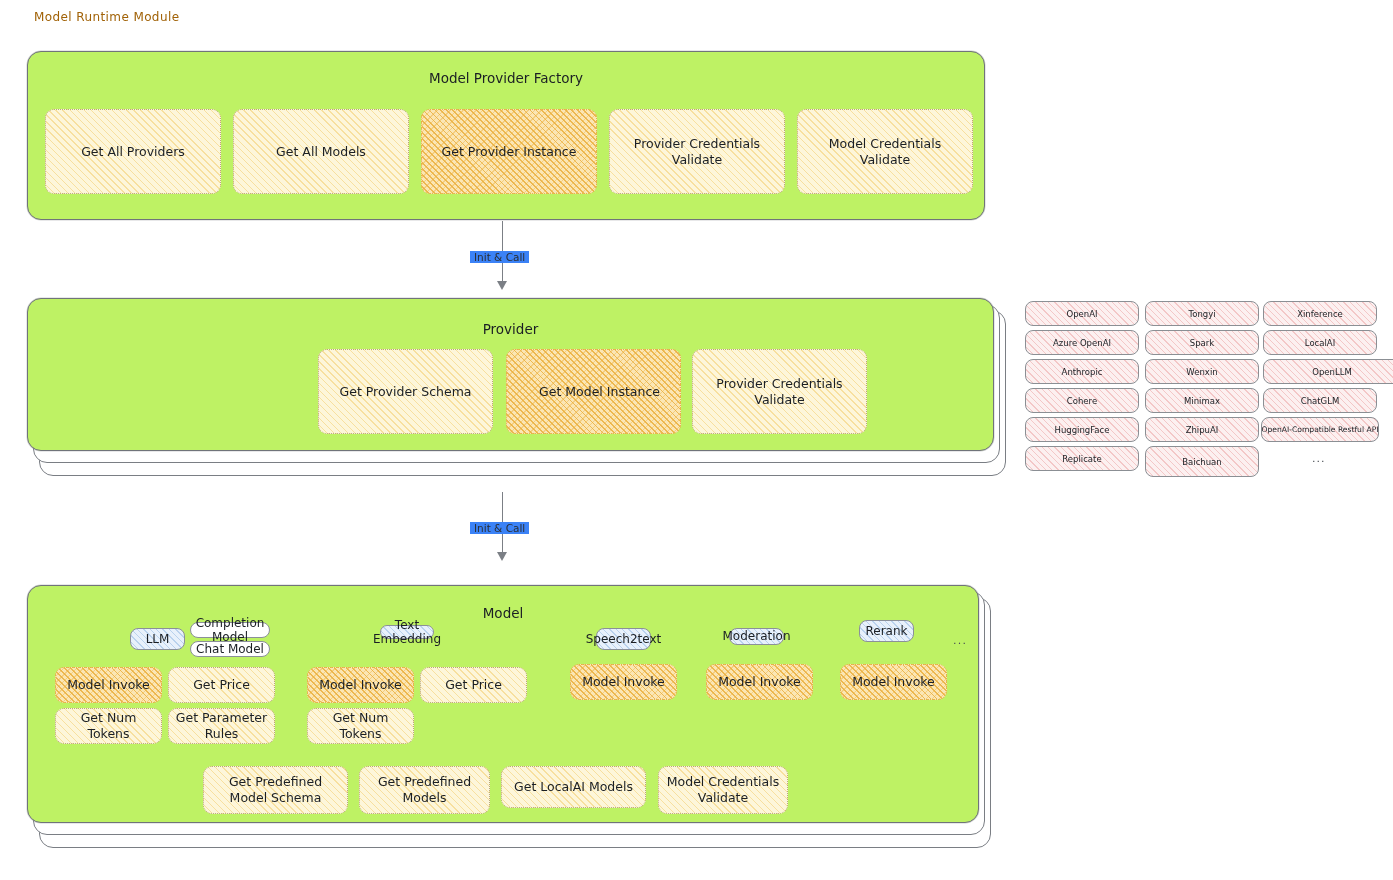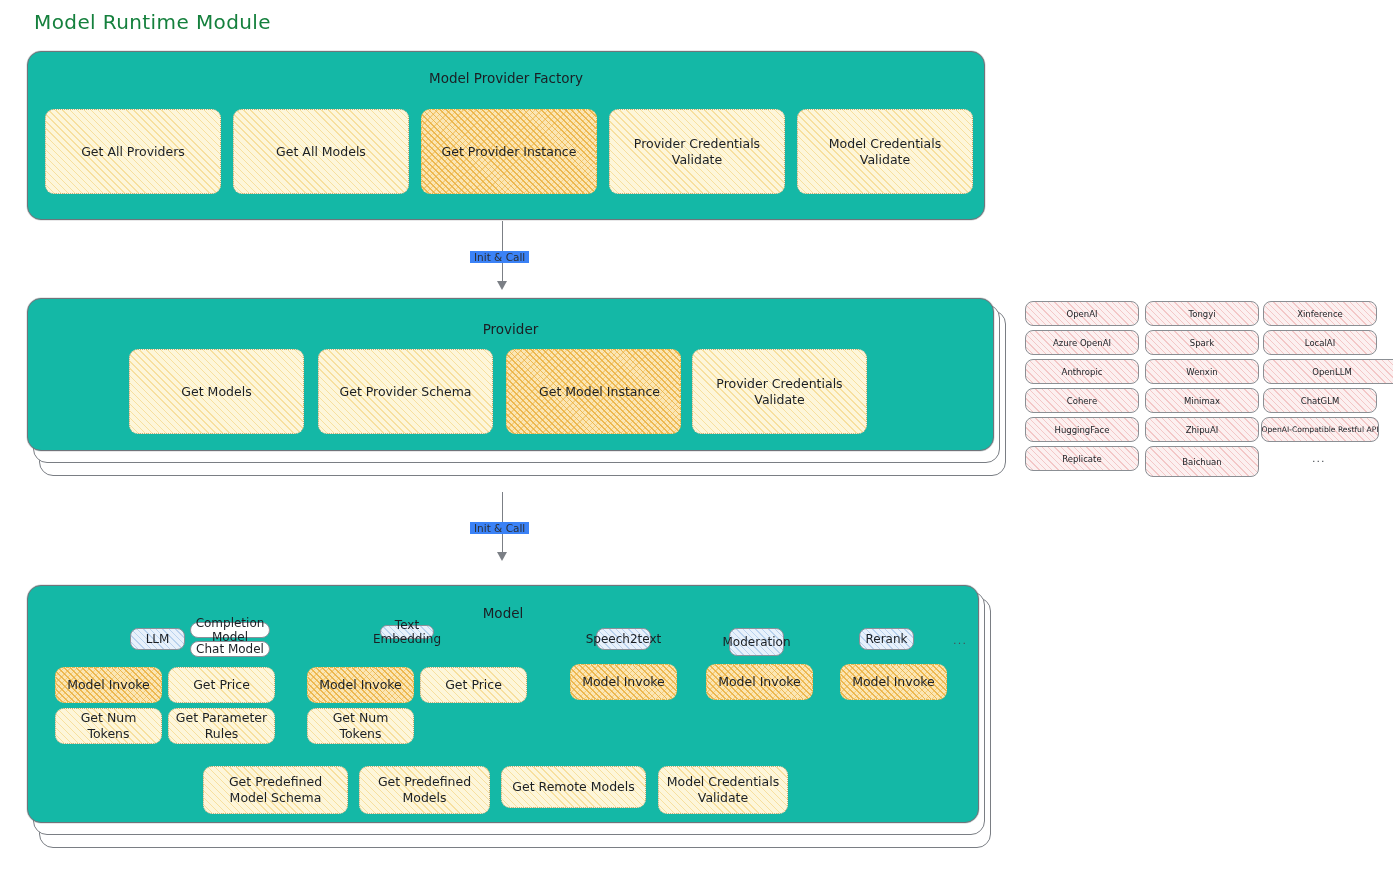--- a/index.html
+++ b/index.html
@@ -14,30 +14,30 @@
     overflow: hidden;
     font-family: "DejaVu Sans", sans-serif;
     color: #1f2328;
   }
 
   
   .page-title {
     position: absolute;
     left: 34px;
     top: 10px;
-    font-size: 20px;
+    font-size: 12px;
     letter-spacing: .4px;
-    color: #15803d;
+    color: #a16207;
     white-space: nowrap;
   }
 
   
   .panel {
     position: absolute;
-    background: #14b8a6;
+    background: #bef264;
     border: 1.2px solid #6e7275;
     border-radius: 14px;
     box-sizing: border-box;
   }
   .panel.sketch {
     border-color: #70747a;
     box-shadow: 0 0 0 .5px rgba(120,124,130,.35);
   }
   
   .deck-layer {
@@ -198,21 +198,20 @@
 
 <div class="arrow-line" style="left:502px; top:221px; height:62px;"></div>
 <div class="arrow-head" style="left:497px; top:281px;"></div>
 <div class="arrow-label" style="left:470px; top:251px;">Init &amp; Call</div>
 
 <div class="deck-layer" style="left:39px; top:310px; width:967px; height:166px;"></div>
 <div class="deck-layer" style="left:33px; top:304px; width:967px; height:159px;"></div>
 <div class="panel sketch" style="left:27px; top:298px; width:967px; height:153px;">
   <div class="panel-title" style="top:22px;">Provider</div>
 
-  <div class="node" style="left:101px; top:50px; width:175px; height:85px;">Get Models</div>
   <div class="node" style="left:290px; top:50px; width:175px; height:85px;">Get Provider Schema</div>
   <div class="node hl" style="left:478px; top:50px; width:175px; height:85px;padding-left:18px;">Get Model Instance</div>
   <div class="node" style="left:664px; top:50px; width:175px; height:85px;">Provider Credentials Validate</div>
 </div>
 
 <div class="prov" style="left:1025px; top:301px; width:114px; height:25px;">OpenAI</div>
 <div class="prov" style="left:1025px; top:330px; width:114px; height:25px;">Azure OpenAI</div>
 <div class="prov" style="left:1025px; top:359px; width:114px; height:25px;">Anthropic</div>
 <div class="prov" style="left:1025px; top:388px; width:114px; height:25px;">Cohere</div>
 <div class="prov" style="left:1025px; top:417px; width:114px; height:25px;">HuggingFace</div>
@@ -252,25 +251,25 @@
 
   <div class="mtype" style="left:352px; top:39px; width:54px; height:14px;">Text Embedding</div>
 
   <div class="node hl" style="left:279px; top:81px; width:107px; height:36px;">Model Invoke</div>
   <div class="node" style="left:392px; top:81px; width:107px; height:36px;">Get Price</div>
   <div class="node" style="left:279px; top:122px; width:107px; height:36px;">Get Num Tokens</div>
 
   <div class="mtype" style="left:568px; top:42px; width:55px; height:22px;">Speech2text</div>
   <div class="node hl" style="left:542px; top:78px; width:107px; height:36px;">Model Invoke</div>
 
-  <div class="mtype" style="left:701px; top:42px; width:55px; height:28px;">Moderation</div>
+  <div class="mtype" style="left:701px; top:42px; width:55px; height:17px;">Moderation</div>
   <div class="node hl" style="left:678px; top:78px; width:107px; height:36px;">Model Invoke</div>
 
-  <div class="mtype" style="left:831px; top:42px; width:55px; height:22px;">Rerank</div>
+  <div class="mtype" style="left:831px; top:34px; width:55px; height:22px;">Rerank</div>
   <div class="node hl" style="left:812px; top:78px; width:107px; height:36px;">Model Invoke</div>
 
   <div class="dots" style="left:925px; top:48px;">...</div>
 
   <div class="node" style="left:175px; top:180px; width:145px; height:48px;">Get Predefined Model Schema</div>
   <div class="node" style="left:331px; top:180px; width:131px; height:48px;">Get Predefined Models</div>
-  <div class="node" style="left:473px; top:180px; width:145px; height:42px;">Get Remote Models</div>
+  <div class="node" style="left:473px; top:180px; width:145px; height:42px;">Get LocalAI Models</div>
   <div class="node" style="left:630px; top:180px; width:130px; height:48px;">Model Credentials Validate</div>
 </div>
 
 </body></html>

